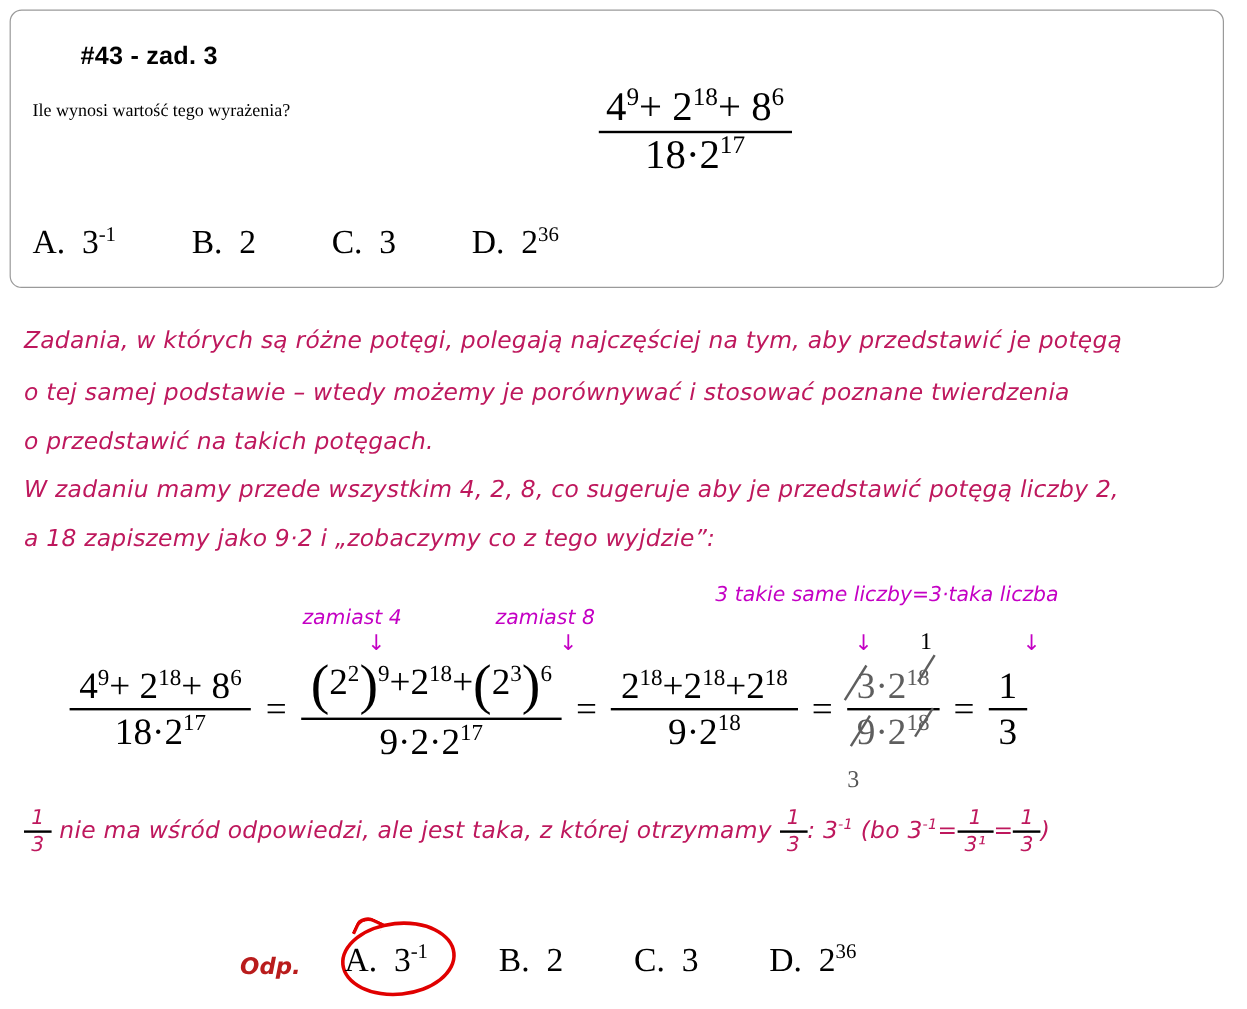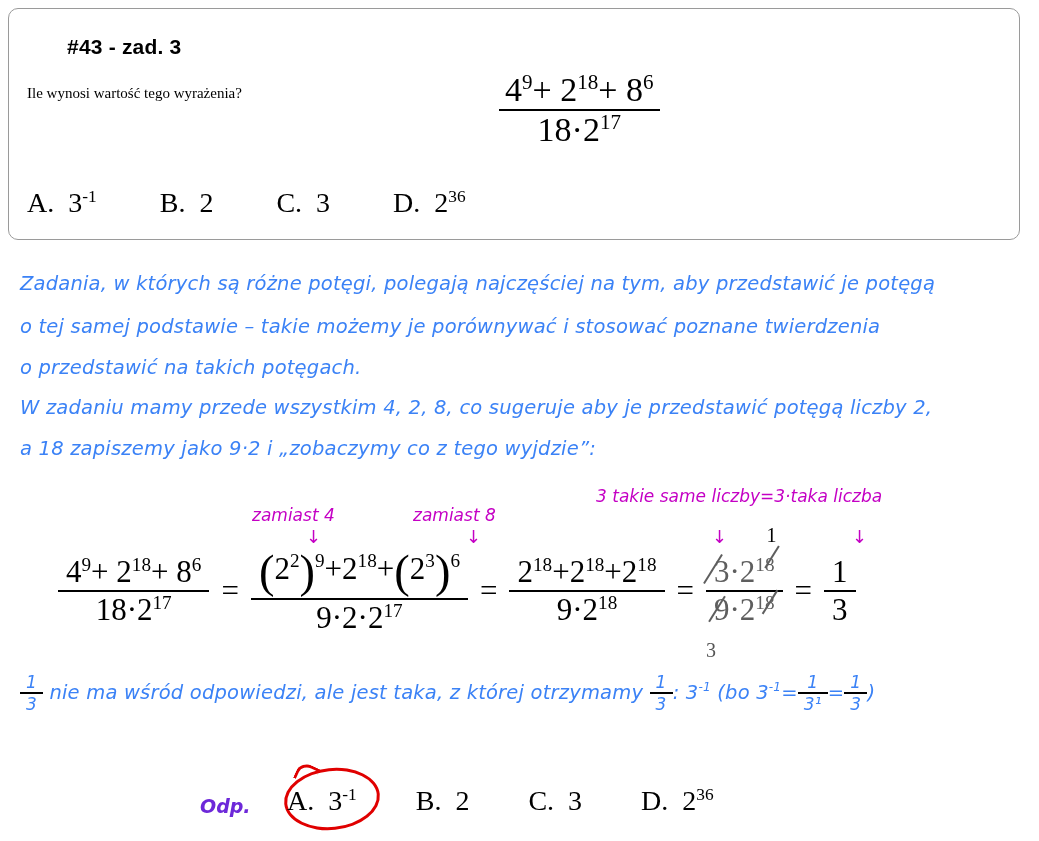--- a/index.html
+++ b/index.html
@@ -47,21 +47,21 @@
     font-size:28px;
     width:600px;
   }
   .answers span.opt{display:inline-block;margin-right:56px;}
 
   
   .hand{
     font-family:"DejaVu Sans", sans-serif;
     font-style:italic;
     font-size:19.5px;
-    color:#3b82f6;
+    color:#be185d;
     letter-spacing:.2px;
   }
   .note-line{position:absolute;left:20px;white-space:nowrap;}
   .l1{top:272px;}
   .l2{top:315px;}
   .l3{top:356px;}
   .l4{top:396px;text-align:center;}
   .l5{top:437px;}
 
   
@@ -101,21 +101,21 @@
     position:absolute;left:20px;top:672px;
     white-space:nowrap;
   }
   .bottom-note .frac{font-size:17px;}
 
   
   .odp{
     position:absolute;left:200px;top:795px;
     font-family:"DejaVu Sans", sans-serif;
     font-style:italic;font-weight:bold;
-    font-size:19px;color:#6d28d9;
+    font-size:19px;color:#b91c1c;
   }
   .final-answers{
     position:absolute;left:287px;top:785px;
     font-size:28px;white-space:nowrap;
   }
   .final-answers span.opt{display:inline-block;margin-right:52px;}
   .circle-mark{
     position:absolute;left:284px;top:768px;width:96px;height:62px;
     border:3px solid #e00000;border-radius:50% / 50%;
     transform:rotate(-6deg);
@@ -160,21 +160,21 @@
       <span class="opt">
         <span>C.</span>&nbsp;&nbsp;<span>3</span><sup class="exp"></sup>
       </span>
       <span class="opt">
         <span>D.</span>&nbsp;&nbsp;<span>2</span><sup class="exp">36</sup>
       </span>
     </div>
   </div>
 
   <div class="hand note-line l1">Zadania, w których są różne potęgi, polegają najczęściej na tym, aby przedstawić je potęgą</div>
-  <div class="hand note-line l2">o tej samej podstawie – takie możemy je porównywać i stosować poznane twierdzenia</div>
+  <div class="hand note-line l2">o tej samej podstawie – wtedy możemy je porównywać i stosować poznane twierdzenia</div>
   <div class="hand note-line l3">o przedstawić na takich potęgach.</div>
   <div class="hand note-line l4">W zadaniu mamy przede wszystkim 4, 2, 8, co sugeruje aby je przedstawić potęgą liczby 2,</div>
   <div class="hand note-line l5">a 18 zapiszemy jako 9·2 i „zobaczymy co z tego wyjdzie”:</div>
 
   <div class="annot" style="left:252px;top:505px;font-style:italic;">zamiast 4</div>
   <div class="arrow" style="left:306px;top:526px;">↓</div>
 
   <div class="annot" style="left:413px;top:505px;">zamiast 8</div>
   <div class="arrow" style="left:466px;top:526px;">↓</div>
 

